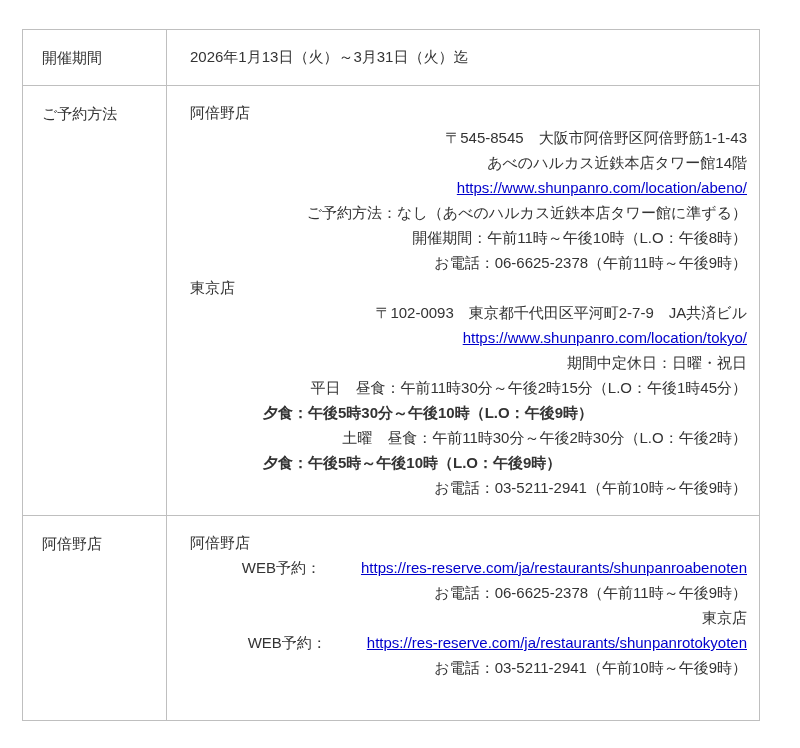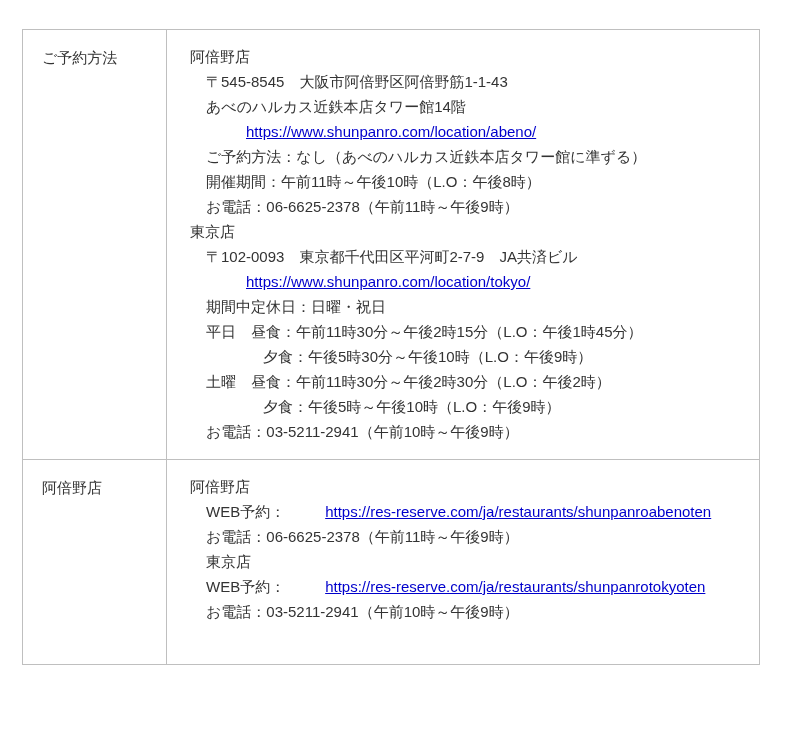--- a/index.html
+++ b/index.html
@@ -42,35 +42,41 @@
   .info-table td {
     padding: 14px 12px 15px 23px;
   }
   .info-table td.last-row {
     padding-bottom: 40px;
   }
   .line {
     white-space: nowrap;
   }
   .indent-0 { padding-left: 0; }
-  .indent-1 { padding-left: 16px; }
-  .indent-2 { padding-left: 73px; }
+  .indent-1 { padding-left: 16px; text-align: right; }
+  .indent-2 { padding-left: 73px; font-weight: bold; }
   a.doc-link {
     color: #0000cc;
     text-decoration: underline;
     cursor: pointer;
     margin-left: 40px;
   }
 </style>
 </head>
 <body>
 
 <div class="table-wrap">
   <table class="info-table">
     <tbody>
+        <tr>
+          <th>開催期間</th>
+          <td>
+            <div class="line indent-0"><span>2026年1月13日（火）～3月31日（火）迄</span></div>
+          </td>
+        </tr>
         <tr>
           <th>ご予約方法</th>
           <td>
             <div class="line indent-0"><span>阿倍野店</span></div>
             <div class="line indent-1"><span>〒545-8545　大阪市阿倍野区阿倍野筋1-1-43</span></div>
             <div class="line indent-1"><span>あべのハルカス近鉄本店タワー館14階</span></div>
             <div class="line indent-1"><a class="doc-link" href="#">https://www.shunpanro.com/location/abeno/</a></div>
             <div class="line indent-1"><span>ご予約方法：なし（あべのハルカス近鉄本店タワー館に準ずる）</span></div>
             <div class="line indent-1"><span>開催期間：午前11時～午後10時（L.O：午後8時）</span></div>
             <div class="line indent-1"><span>お電話：06-6625-2378（午前11時～午後9時）</span></div>

